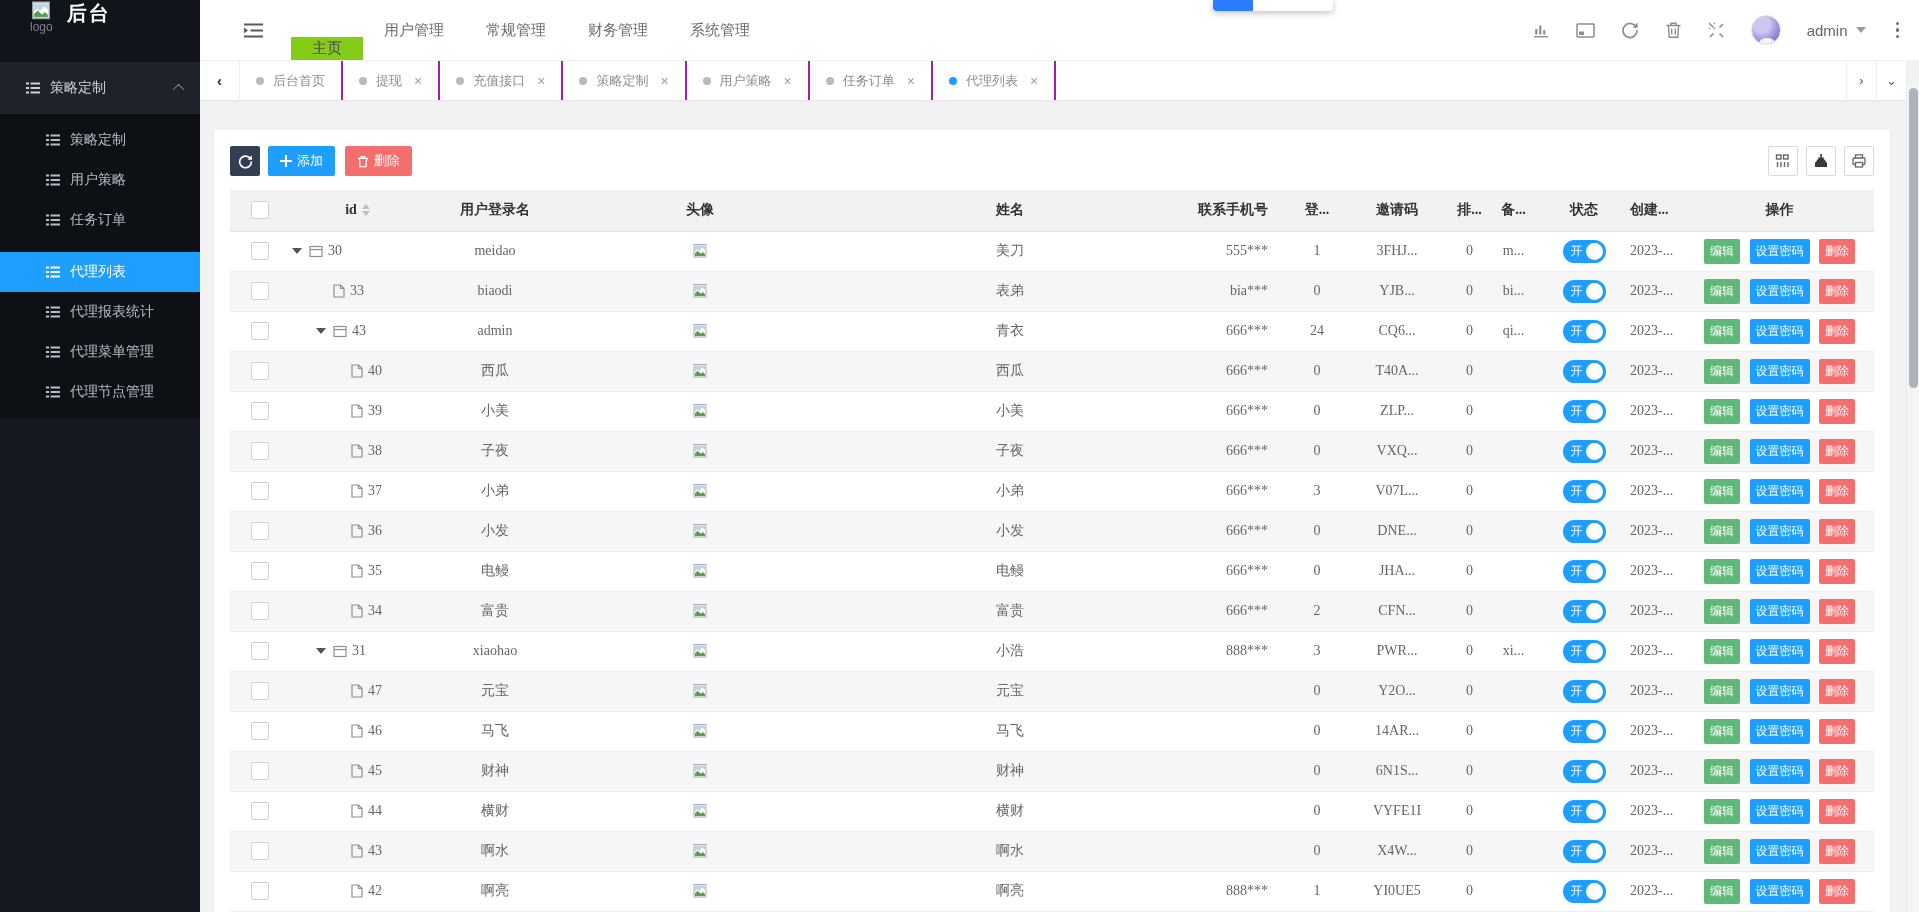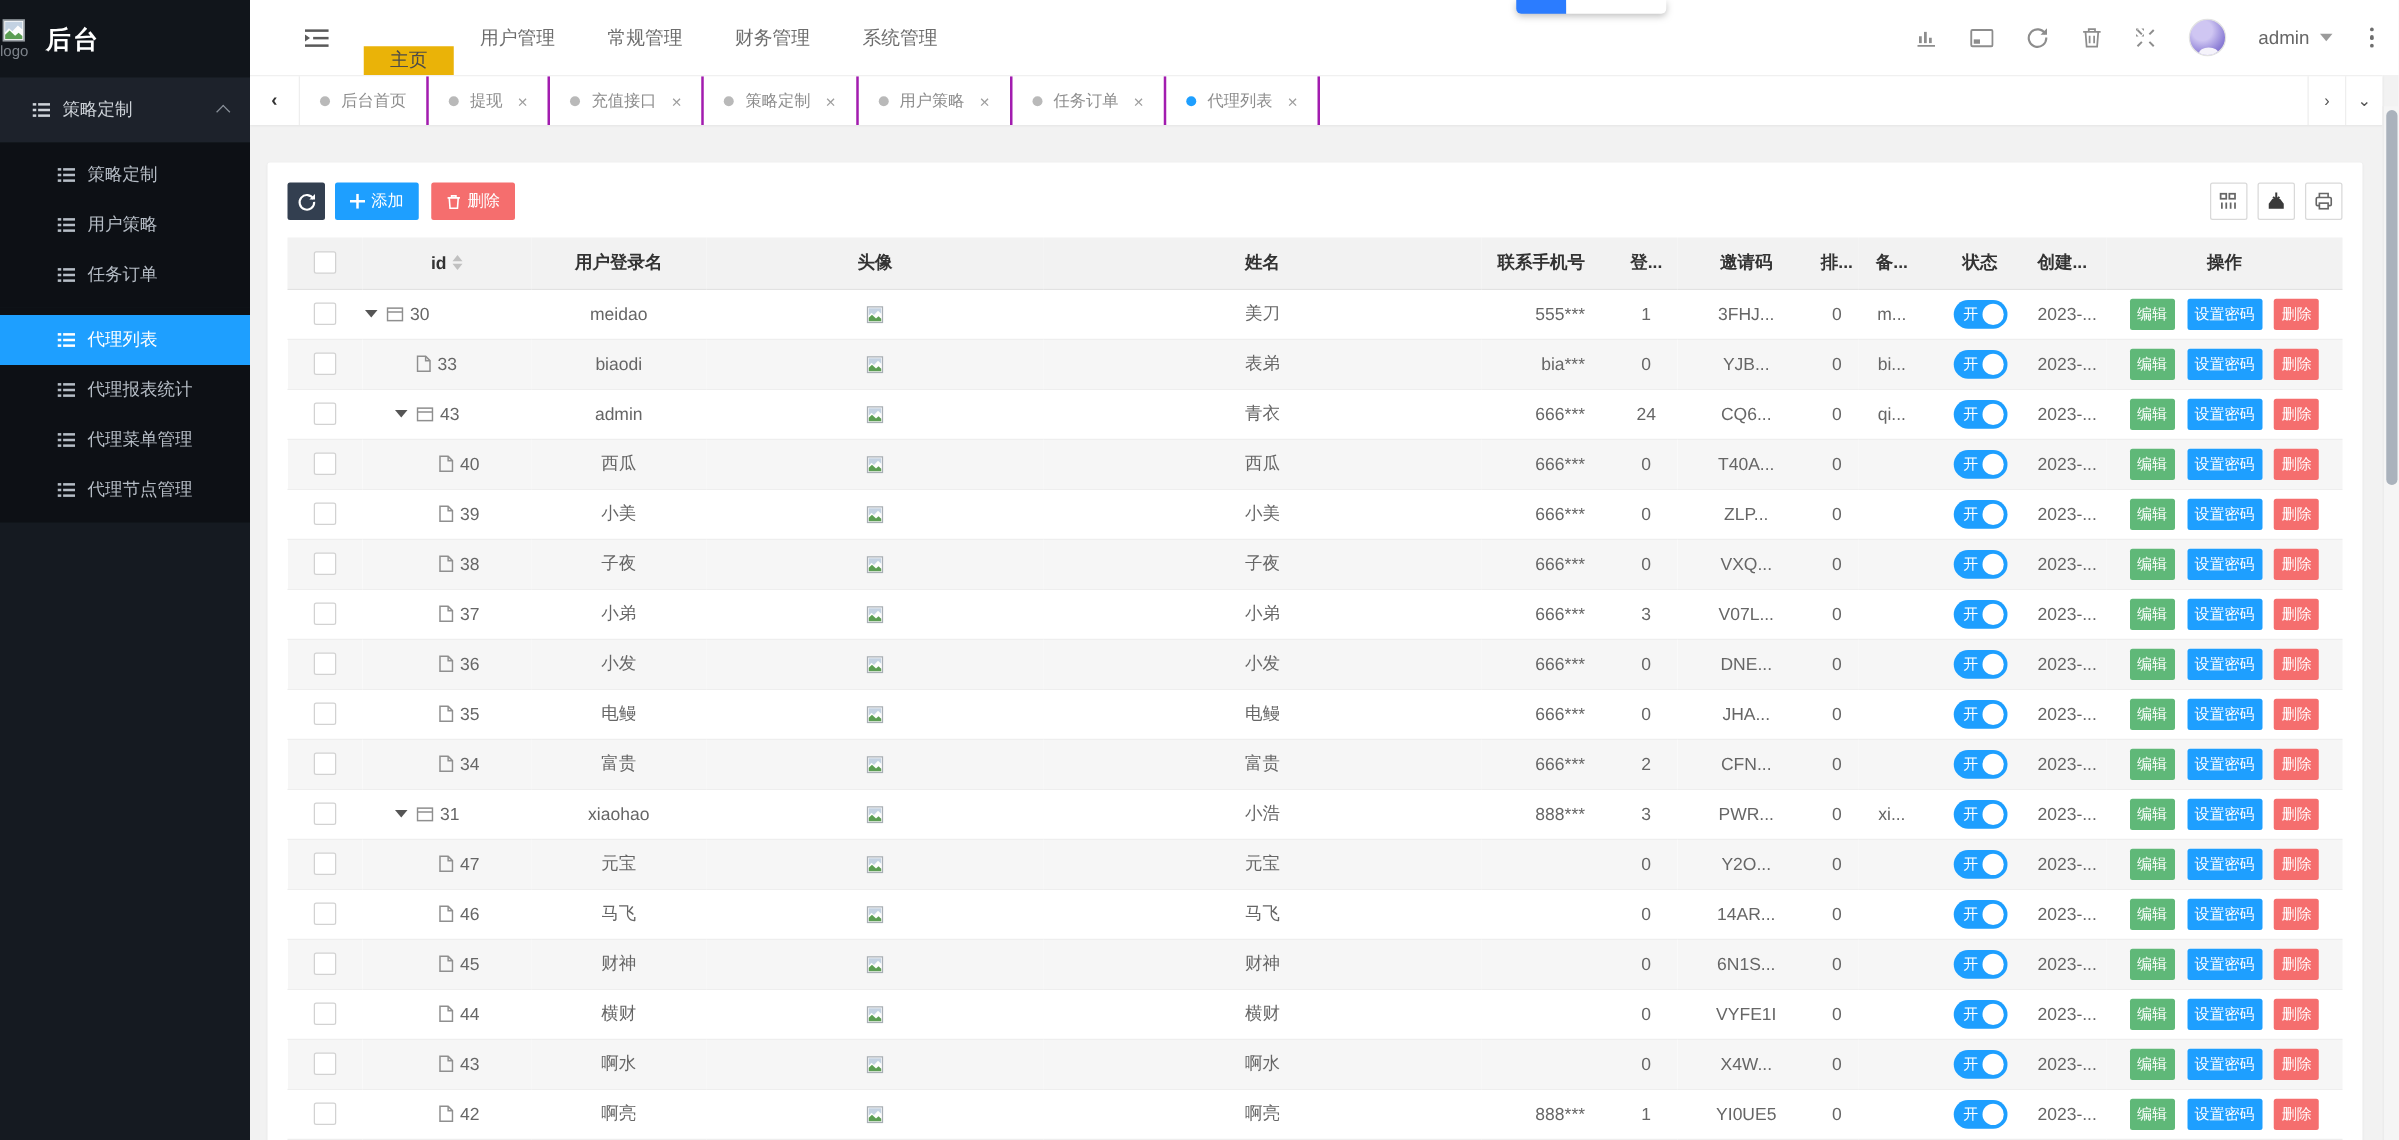--- a/index.html
+++ b/index.html
@@ -1,40 +1,40 @@
 <!DOCTYPE html>
 <html><head>
 <meta charset="utf-8">
 <style>
   * { margin:0; padding:0; box-sizing:border-box; }
   html,body { width:1919px; height:912px; overflow:hidden; }
   body { position:relative; background:#f2f2f2; font-family:"Liberation Sans","DejaVu Sans",sans-serif; font-size:14px; color:#666; }
 
   
   .sidebar { position:absolute; left:0; top:0; width:200px; height:912px; background:#151a21; z-index:30; }
-  .logo-area { height:62px; background:#11151b; display:flex; align-items:center; }
+  .logo-area { height:62px; background:#11151b; display:flex; padding-left:30px; }
   .logo-img { display:flex; flex-direction:column; align-items:center; margin-right:14px; }
   .logo-alt { color:#7d838b; font-size:12px; margin-top:-2px; }
   .app-title { color:#fff; font-size:20px; font-weight:bold; letter-spacing:2px; }
   .menu-group-header { height:52px; display:flex; align-items:center; padding:0 16px 0 26px; color:#ced3d9; background:#1d222b; cursor:pointer; }
   .menu-group-header .mi { margin-right:10px; }
   .menu-group-header .grow { flex:1; }
   .chev-up { width:8px; height:8px; border-left:1.6px solid #8a919a; border-top:1.6px solid #8a919a; transform:rotate(45deg) translateY(2px); }
   .submenu { background:#0d1015; padding:6px 0; }
   .submenu-item { height:40px; display:flex; align-items:center; padding-left:46px; color:#b6bdc6; cursor:pointer; }
   .submenu-item .mi { margin-right:10px; }
   .submenu-item.active { background:#1e9fff; color:#fff; }
   .mi svg { display:block; }
 
   
   .top-header { position:absolute; left:200px; top:0; width:1719px; height:60px; background:#fff; display:flex; align-items:center; z-index:20; }
   .collapse-btn { margin-left:44px; margin-right:28px; cursor:pointer; display:flex; align-items:center; }
   .top-nav { display:flex; height:60px; align-items:stretch; }
   .nav-item { padding:0 21px; display:flex; align-items:center; font-size:15px; color:#6d6d6d; cursor:pointer; }
-  .nav-item.active { background:#eab308; color:#4a4a4a;margin-top:37px; }
+  .nav-item.active { background:#84cc16; color:#4a4a4a;margin-top:37px; }
   .header-right { margin-left:auto; display:flex; align-items:center; gap:26px; padding-right:16px; }
   .hicon { display:flex; align-items:center; cursor:pointer; }
   .avatar { width:30px; height:30px; border-radius:50%; background:radial-gradient(circle at 35% 30%, #cfc6f2 0 30%, #8d7fd6 70%, #6f60c4); border:1px solid #e2e2e2; position:relative; overflow:hidden; }
   .avatar:after { content:""; position:absolute; left:7px; bottom:-4px; width:16px; height:10px; background:#f5f3fb; border-radius:50% 50% 0 0; }
   .admin-box { display:flex; align-items:center; gap:8px; cursor:pointer; }
   .admin-name { color:#666; font-size:15px; }
   .caret-down { width:0; height:0; border:5px solid transparent; border-top:6px solid #9b9b9b; margin-top:5px; }
   .kebab { display:flex; flex-direction:column; gap:3px; cursor:pointer; padding:2px 4px; }
   .kebab i { width:3.5px; height:3.5px; border-radius:50%; background:#6e6e6e; }
 
@@ -43,21 +43,21 @@
   .tab-scroll { width:40px; display:flex; align-items:center; justify-content:center; color:#333; font-size:15px; font-weight:bold; cursor:pointer; border-right:1px solid #eee; }
   .tabs { display:flex; flex:1; overflow:hidden; }
   .tab { display:flex; align-items:center; padding:0 16px; border-right:2px solid #a21caf; font-size:13px; color:#8d8d8d; cursor:pointer; white-space:nowrap; }
   .tab .dot { width:8px; height:8px; border-radius:50%; background:#b9b9b9; margin-right:9px; }
   .tab.active .dot { background:#1e9fff; }
   .tab-close { margin-left:12px; color:#9f9f9f; font-size:14px; line-height:1; cursor:pointer; }
   .tabbar-right { display:flex; margin-left:auto; }
   .tabbar-right .tb-btn { width:30px; display:flex; align-items:center; justify-content:center; border-left:1px solid #eee; color:#555; cursor:pointer; font-size:13px; }
 
   
-  .content { position:absolute; left:200px; top:100px; width:1706px; height:812px; background:#f2f2f2; }
+  .content { position:absolute; left:200px; top:100px; width:1706px; height:812px; background:#f2f2f2;font-family:Liberation Serif, serif; }
   .card { position:absolute; left:14px; top:30px; width:1676px; height:820px; background:#fff; border-radius:2px; box-shadow:0 1px 2px rgba(0,0,0,.05); padding:16px; }
   .card-toolbar { display:flex; align-items:flex-start; }
   .btn { border:none; border-radius:2px; color:#fff; font-size:13px; cursor:pointer; display:inline-flex; align-items:center; justify-content:center; font-family:inherit; }
   .btn-refresh { width:30px; height:30px; background:#333f50; }
   .btn-add { height:30px; padding:0 12px; background:#1e9fff; margin-left:8px; gap:5px; }
   .btn-del { height:30px; padding:0 12px; background:#f56e6e; margin-left:10px; gap:5px; }
   .card-tools { margin-left:auto; display:flex; gap:8px; }
   .tool-btn { width:30px; height:30px; background:#fff; border:1px solid #d9d9d9; border-radius:2px; display:flex; align-items:center; justify-content:center; cursor:pointer; }
 
   

